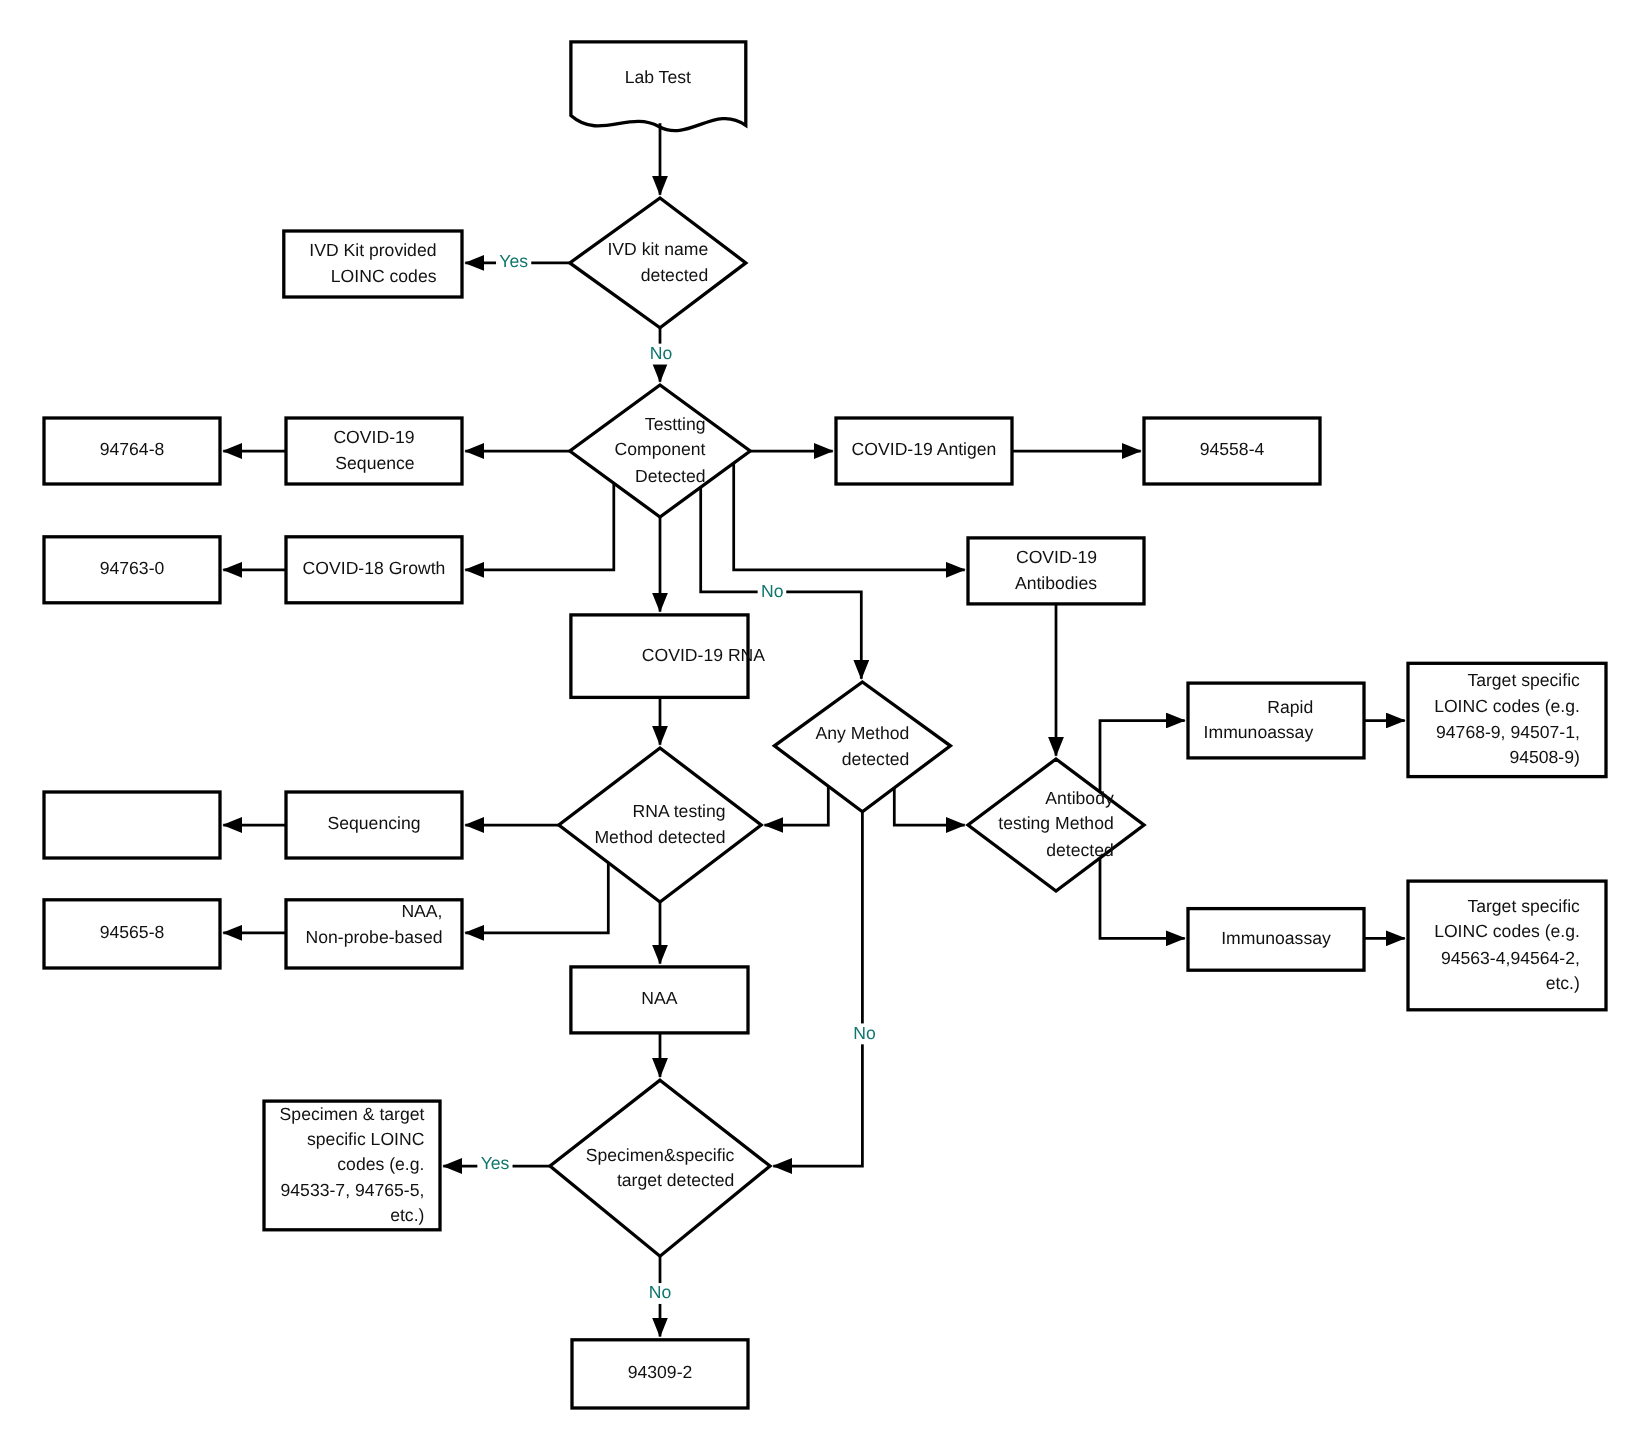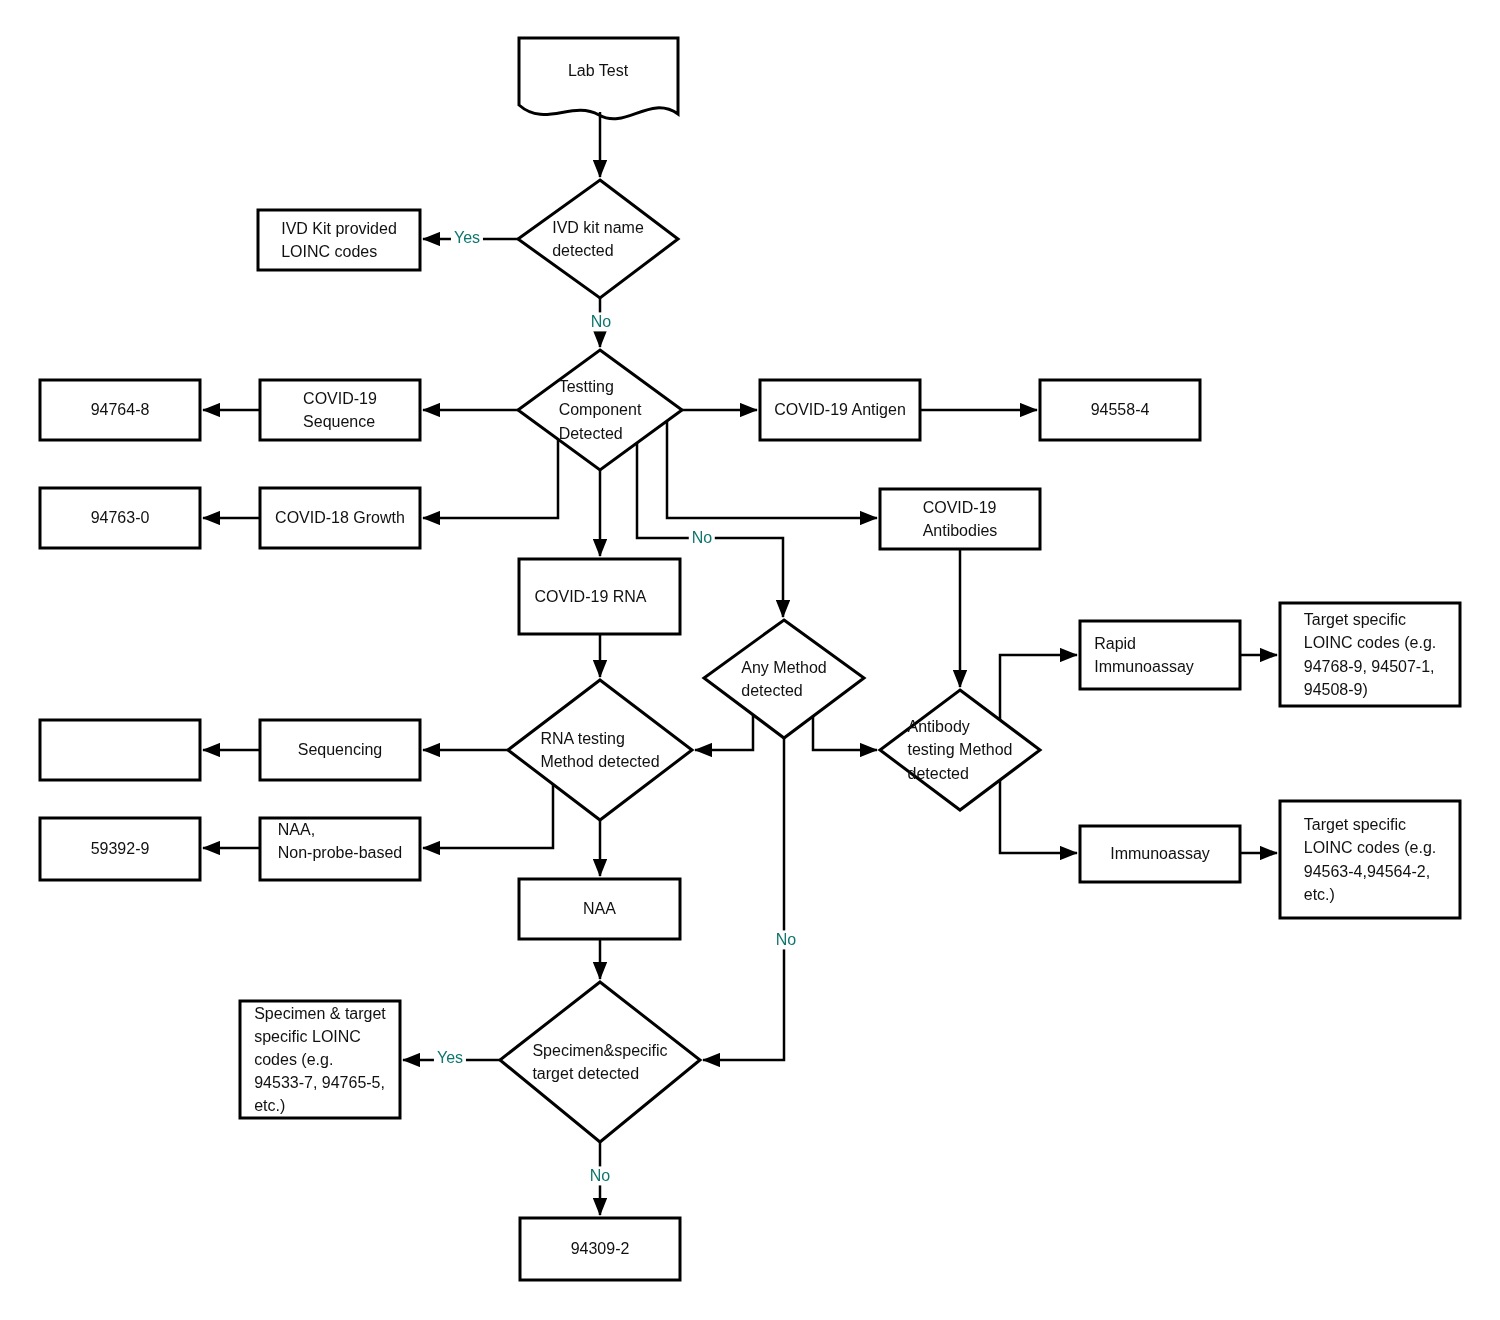--- a/index.html
+++ b/index.html
@@ -14,21 +14,21 @@
   }
   .canvas svg { position: absolute; left: 0; top: 0; }
   .shape { fill: #ffffff; stroke: #000000; stroke-width: 3; }
   .edge  { fill: none; stroke: #000000; stroke-width: 2.5; }
   .arrowhead { fill: #000000; }
   .label {
     position: absolute;
     display: flex;
     align-items: center;
     justify-content: center;
-    text-align: left;
+    text-align: right;
     white-space: pre-line;
     font-size: 16px;
     line-height: 1.45;
     color: #111111;
     pointer-events: none;
   }
   .edge-label {
     position: absolute;
     transform: translate(-50%, -50%);
     background: #ffffff;
@@ -120,41 +120,41 @@
 Detected</div>
   <div class="label" style="left:40px;top:380px;width:160px;height:60px">94764-8</div>
   <div class="label" style="left:260px;top:380px;width:160px;height:60px">COVID-19
 Sequence</div>
   <div class="label" style="left:760px;top:380px;width:160px;height:60px">COVID-19 Antigen</div>
   <div class="label" style="left:1040px;top:380px;width:160px;height:60px">94558-4</div>
   <div class="label" style="left:40px;top:488px;width:160px;height:60px">94763-0</div>
   <div class="label" style="left:260px;top:488px;width:160px;height:60px">COVID-18 Growth</div>
   <div class="label" style="left:880px;top:489px;width:160px;height:60px">COVID-19
 Antibodies</div>
-  <div class="label" style="left:497px;top:559px;width:187px;height:75px">COVID-19 RNA</div>
+  <div class="label" style="left:546px;top:559px;width:187px;height:75px">COVID-19 RNA</div>
   <div class="label" style="left:704px;top:622px;width:160px;height:114px">Any Method
 detected</div>
   <div class="label" style="left:508px;top:682px;width:184px;height:136px">RNA testing
 Method detected</div>
   <div class="label" style="left:880px;top:692px;width:160px;height:116px">Antibody
 testing Method
 detected</div>
   <div class="label" style="left:1080px;top:621px;width:128px;height:68px">Rapid
 Immunoassay</div>
   <div class="label" style="left:1280px;top:603px;width:180px;height:103px">Target specific
 LOINC codes (e.g.
 94768-9, 94507-1,
 94508-9)</div>
   <div class="label" style="left:1080px;top:826px;width:160px;height:56px">Immunoassay</div>
   <div class="label" style="left:1280px;top:801px;width:180px;height:117px">Target specific
 LOINC codes (e.g.
 94563-4,94564-2,
 etc.)</div>
   <div class="label" style="left:260px;top:720px;width:160px;height:60px">Sequencing</div>
-  <div class="label" style="left:40px;top:818px;width:160px;height:62px">59392-9</div>
+  <div class="label" style="left:40px;top:818px;width:160px;height:62px">94565-8</div>
   <div class="label" style="left:260px;top:818px;width:160px;height:46px">NAA,
 Non-probe-based</div>
   <div class="label" style="left:519px;top:879px;width:161px;height:60px">NAA</div>
   <div class="label" style="left:500px;top:984px;width:200px;height:156px">Specimen&amp;specific
 target detected</div>
   <div class="label" style="left:240px;top:1001px;width:160px;height:117px">Specimen &amp; target
 specific LOINC
 codes (e.g.
 94533-7, 94765-5,
 etc.)</div>

